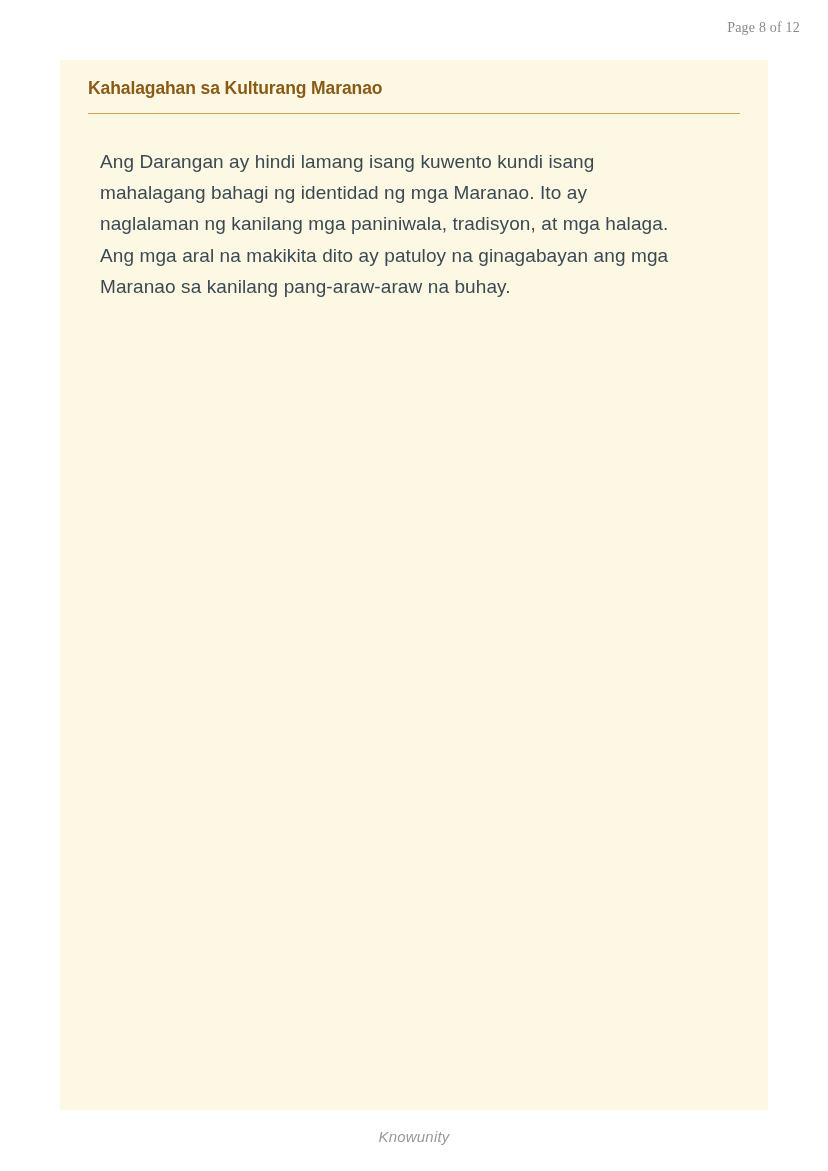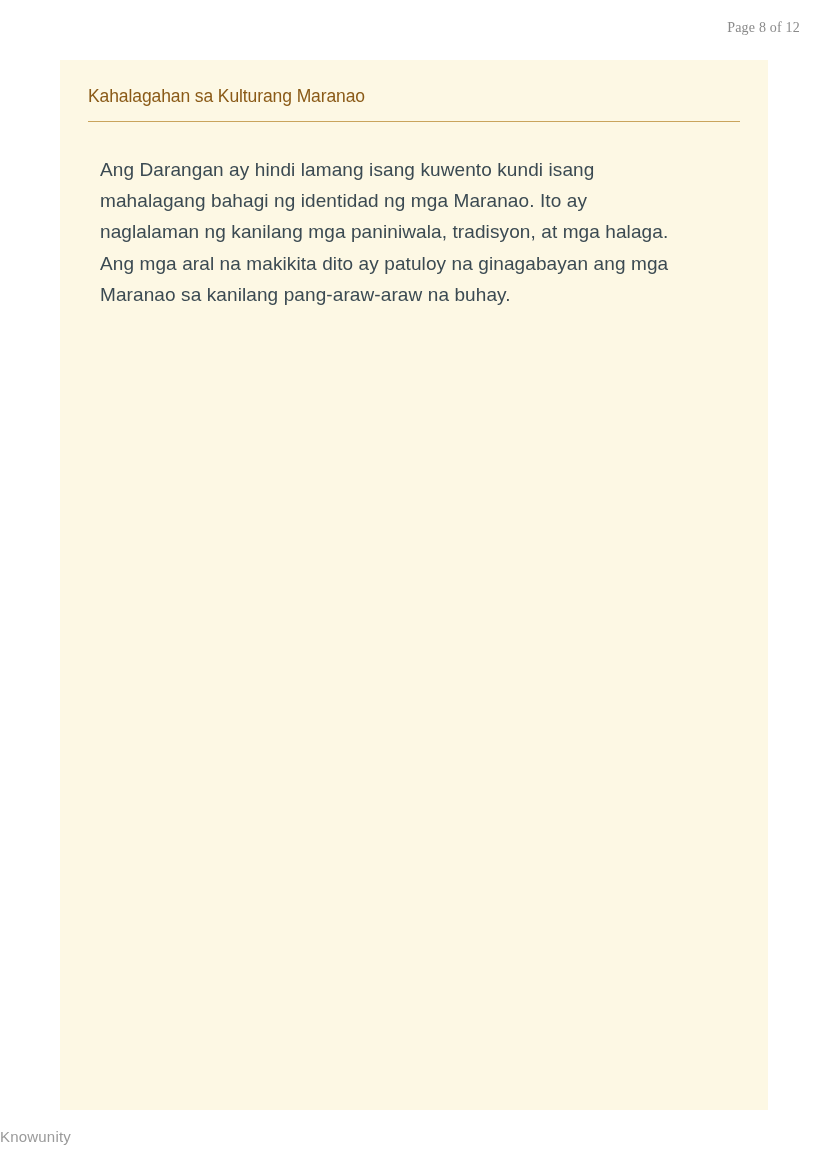--- a/index.html
+++ b/index.html
@@ -37,23 +37,23 @@
     height: 1050px;
     background: #fdf8e4;
     box-sizing: border-box;
     padding: 0;
   }
   .card-inner {
     padding: 0 28px;
   }
   .section-title {
     margin: 0;
-    padding-top: 24px;
+    padding-top: 16px;
     font-size: 17.5px;
-    font-weight: normal;
+    font-weight: bold;
     color: #8a5a17;
     letter-spacing: -0.1px;
     line-height: 1.4;
   }
   .title-rule {
     margin-top: 12px;
     border: none;
     border-top: 1px solid #c9a45c;
     height: 0;
     width: 100%;
@@ -65,23 +65,25 @@
     line-height: 1.65;
     color: #3b4a52;
     max-width: 580px;
     letter-spacing: 0.1px;
   }
   .footer-brand {
     position: absolute;
     left: 0;
     right: 0;
     top: 1128px;
+    text-align: center;
     font-size: 15px;
     color: #9a9a9a;
     letter-spacing: 0.2px;
+    font-style: italic;
   }
 </style>
 </head>
 <body>
 
 <div class="page-wrap">
 
   <div class="page-header">Page 8 of 12</div>
 
   <div class="document-card">

